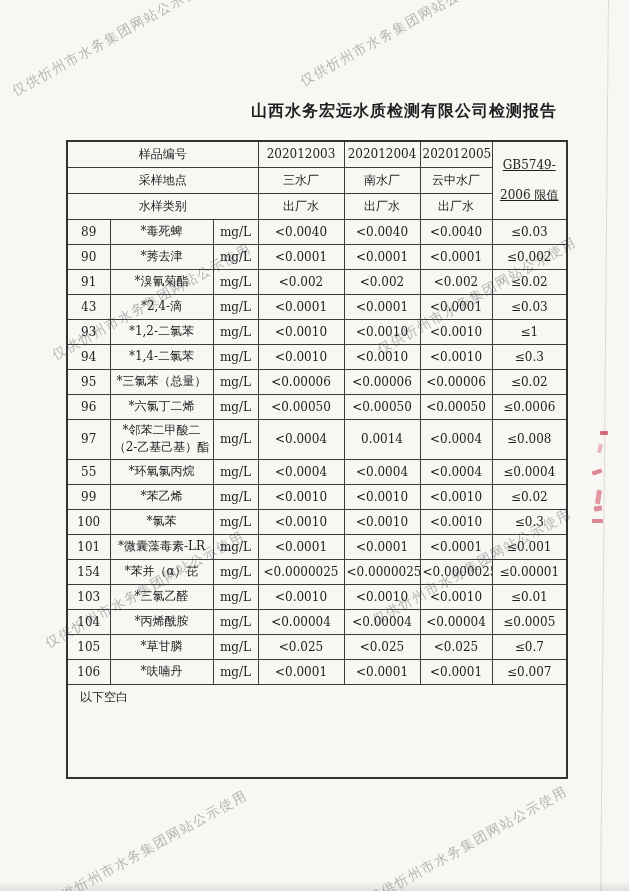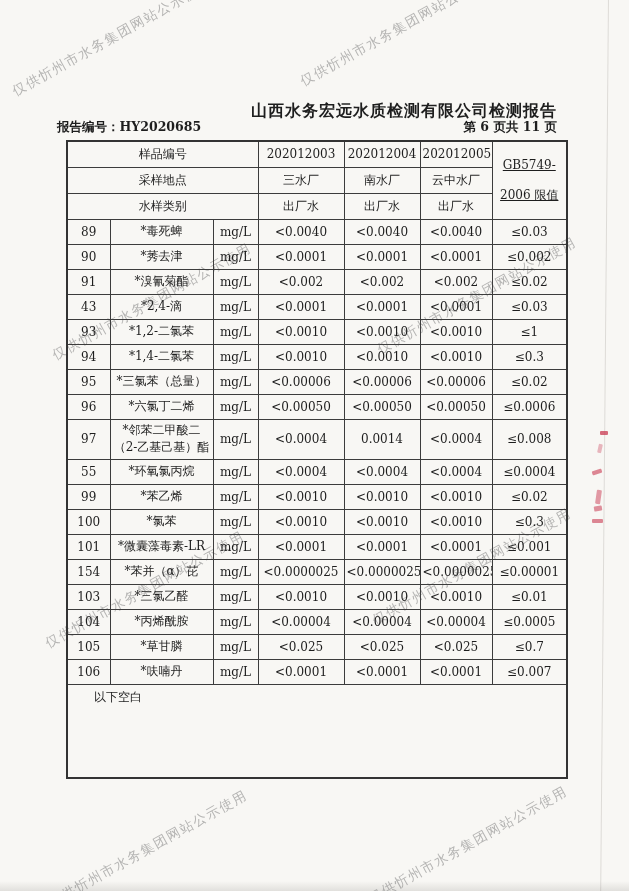--- a/index.html
+++ b/index.html
@@ -59,21 +59,21 @@
     overflow:hidden;
   }
   table.report { border:2px solid #333; }
   thead tr { height:26px; }
   tbody tr { height:25px; }
   tbody tr.tall { height:40px; }
   td.name { text-align:left; padding-left:5px; }
   td.limit-head { font-size:12px;text-decoration:underline; }
   .limit-head .ln { line-height:30px; }
   tr.blank-row { height:94px; }
-  tr.blank-row td { vertical-align:top; text-align:left; padding:4px 26px; }
+  tr.blank-row td { vertical-align:top; text-align:left; padding:4px 12px; }
   
   .red-mark { position:absolute; background:#c93a52; border-radius:1px; }
   .rm1 { left:600px; top:431px; width:8px; height:4px; opacity:.75; }
   .rm2 { left:598px; top:444px; width:4px; height:9px; opacity:.35; transform:rotate(12deg); }
   .rm3 { left:592px; top:470px; width:10px; height:4px; opacity:.6; transform:rotate(-18deg); }
   .rm4 { left:596px; top:490px; width:5px; height:14px; opacity:.5; transform:rotate(8deg); }
   .rm5 { left:594px; top:506px; width:8px; height:5px; opacity:.55; transform:rotate(-10deg); }
   .rm6 { left:592px; top:519px; width:11px; height:4px; opacity:.6; }
 </style>
 </head>
@@ -96,24 +96,20 @@
   <div>
     <div class="red-mark rm1"></div>
     <div class="red-mark rm2"></div>
     <div class="red-mark rm3"></div>
     <div class="red-mark rm4"></div>
     <div class="red-mark rm5"></div>
     <div class="red-mark rm6"></div>
   </div>
 
   <h1 class="title">山西水务宏远水质检测有限公司检测报告</h1>
-  <div class="meta">
-    <span>报告编号：HY2020685</span>
-    <span>第 6 页共 11 页</span>
-  </div>
 
   <table class="report">
     <colgroup>
       <col style="width:43px">
         <col style="width:103px">
         <col style="width:45px">
       <col style="width:86px">
         <col style="width:76px">
         <col style="width:72px">
         <col style="width:75px">

